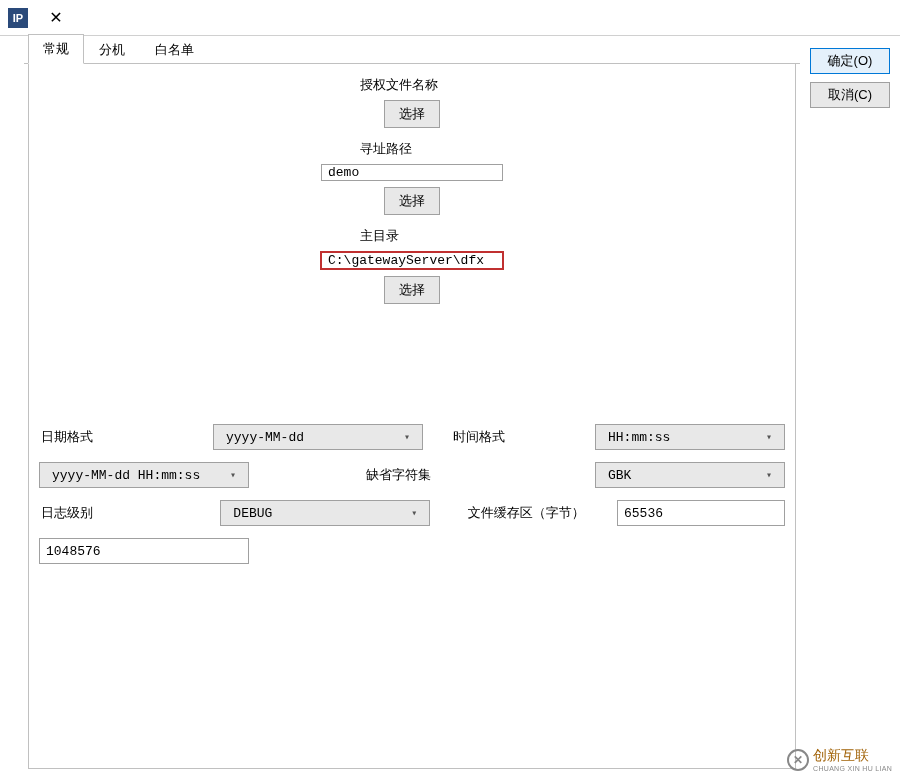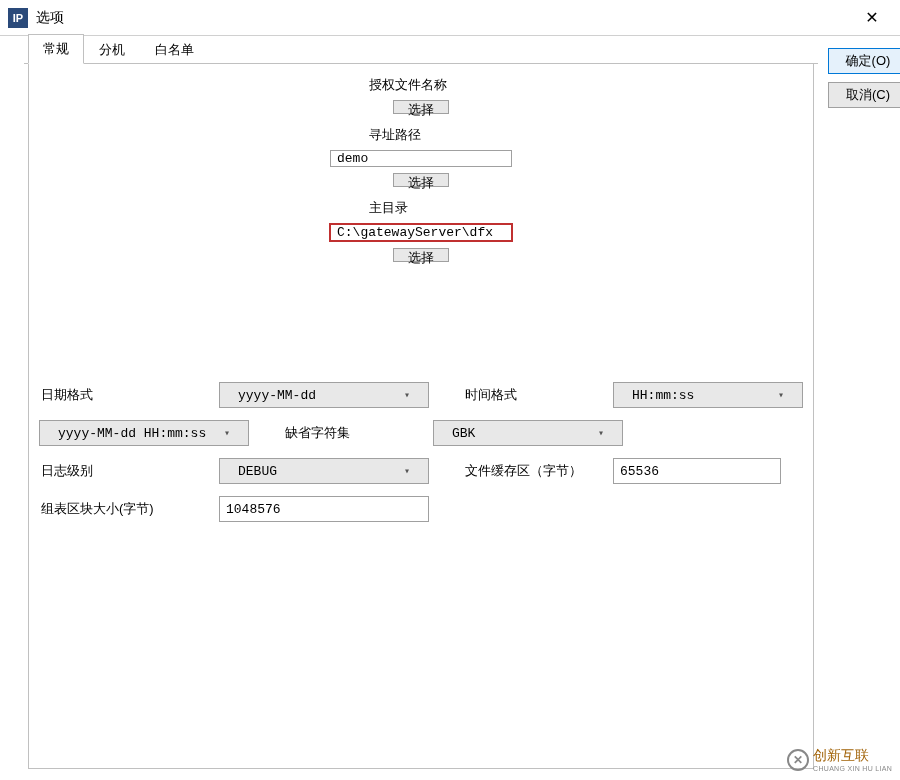--- a/index.html
+++ b/index.html
@@ -101,55 +101,56 @@
       padding: 0 6px;
       font-family: "Courier New", monospace;
       font-size: 13px;
       background: #fff;
     }
     .text-input.highlight {
       border: 2px solid #c03030;
     }
     .browse-btn {
       width: 56px;
-      height: 14px;
+      height: 28px;
       border: 1px solid #a0a0a0;
       background: #e8e8e8;
       font-size: 13px;
       cursor: pointer;
     }
     .grid-section {
       margin-top: 120px;
       padding: 0 2px;
     }
     .grid-row {
       display: flex;
       align-items: center;
       margin-bottom: 12px;
-      gap: 22px;
+      gap: 12px;
+      justify-content: space-between;
     }
     .grid-label {
       width: 158px;
       font-size: 13px;
       padding-left: 2px;
     }
     .grid-label-right {
       width: 140px;
       font-size: 13px;
       padding-left: 14px;
     }
     .select-box {
       width: 210px;
       height: 26px;
       border: 1px solid #a0a0a0;
       background: #e8e8e8;
       display: flex;
       align-items: center;
       justify-content: space-between;
-      padding: 0 18px;
+      padding: 0 12px;
       font-family: "Courier New", monospace;
       font-size: 13px;
       cursor: pointer;
     }
     .select-box.right-col { width: 190px; }
     .select-arrow {
       font-size: 10px;
       color: #555;
     }
     .num-input {
@@ -191,21 +192,20 @@
       display: flex; align-items: center; justify-content: center;
       font-weight: bold;
       font-size: 12px;
     }
   </style>
 </head>
 <body>
 
 <div class="titlebar">
   <div class="app-icon">IP</div>
-  <div class="title">选项</div>
   <div class="close-btn">✕</div>
 </div>
 
 <div class="main-area">
   <div class="left-panel">
     <div class="tabs">
       <div class="tab active">常规</div>
       <div class="tab">分机</div>
       <div class="tab">白名单</div>
     </div>
@@ -258,21 +258,20 @@
           <div class="grid-label">日志级别</div>
           <div class="select-box">
             <span>DEBUG</span>
             <span class="select-arrow">▾</span>
           </div>
           <div class="grid-label-right">文件缓存区（字节）</div>
           <input class="num-input right-col" value="65536" style="">
         </div>
 
         <div class="grid-row">
-          <div class="grid-label">组表区块大小(字节)</div>
           <input class="num-input" value="1048576" style="">
         </div>
       </div>
 
     </div>
   </div>
 
   <div class="right-panel">
     <button class="action-btn">确定(O)</button>
     <button class="action-btn secondary">取消(C)</button>

